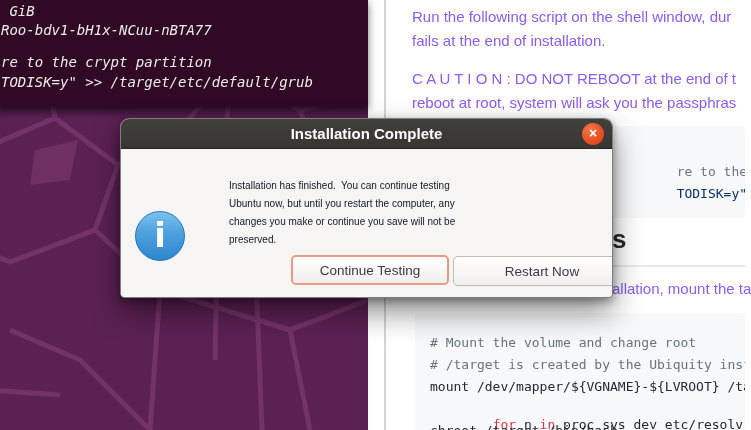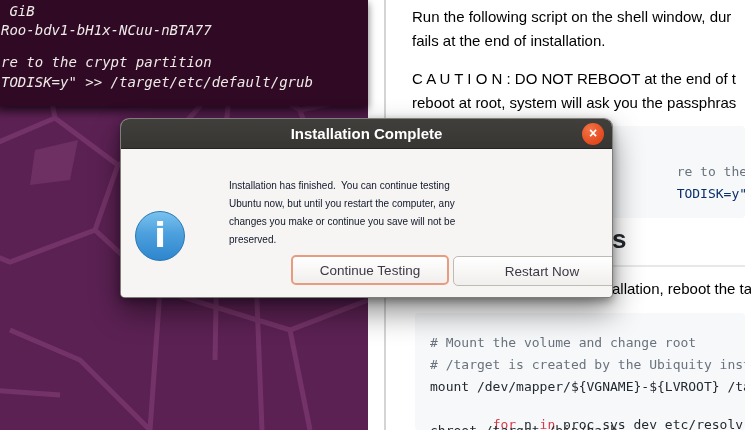--- a/index.html
+++ b/index.html
@@ -14,21 +14,21 @@
 
   
   #terminal{position:absolute;left:0;top:0;width:368px;height:106px;background:#300a24;
     box-shadow:0 3px 8px rgba(0,0,0,.55);z-index:2;}
   .tline{position:absolute;left:1px;white-space:pre;color:#edeae7;
     font-family:"DejaVu Sans Mono",monospace;font-size:14px;line-height:18px;font-style:italic;}
 
   
   #docpanel{position:absolute;left:368px;top:0;width:383px;height:430px;background:#ffffff;z-index:1;}
   #vline{position:absolute;left:16px;top:0;width:2px;height:430px;background:#d4d4d4;}
-  .dline{position:absolute;white-space:pre;color:#000000;font-size:15px;line-height:20px;}
+  .dline{position:absolute;white-space:pre;color:#8b5cf6;font-size:15px;line-height:20px;}
   .codeblock{position:absolute;background:#f6f8fa;border-radius:4px;overflow:hidden;}
   .cline{position:absolute;white-space:pre;font-family:"DejaVu Sans Mono",monospace;
          font-size:13px;line-height:16px;color:#24292e;}
   .cmt{color:#6a737d;}
   .red{color:#d73a49;}
   .str{color:#0b2f6b;}
   #h2frag{position:absolute;white-space:pre;color:#24292e;font-size:26px;font-weight:bold;}
   #hrule{position:absolute;height:2px;background:#e6e8ea;}
 
   
@@ -105,21 +105,21 @@
         <span class="cmt">re to the crypt pa</span>
       </div>
       <div class="cline" style="left:199px;top:44px">
         <span class="str">TODISK=y" </span>
       </div>
     </div>
 
     <div id="h2frag" style="left:244px;top:224px">s</div>
     <div id="hrule" style="left:44px;top:265px;width:333px"></div>
 
-    <div class="dline" style="left:244px;top:279px">allation, reboot the ta</div>
+    <div class="dline" style="left:244px;top:279px">allation, mount the ta</div>
 
     <div class="codeblock" style="left:47px;top:313px;width:330px;height:117px">
       <div class="cline cmt" style="left:15px;top:22px"># Mount the volume and change root</div>
       <div class="cline cmt" style="left:15px;top:44px"># /target is created by the Ubiquity inst</div>
       <div class="cline" style="left:15px;top:66px">mount /dev/mapper/${VGNAME}-${LVROOT} /ta</div>
       <div class="cline" style="left:15px;top:88px">
         <span class="red">for</span><span> n </span><span class="red">in</span><span> proc sys dev etc/resolv.conf</span>
       </div>
       <div class="cline" style="left:15px;top:110px">chroot /target /bin/bash</div>
     </div>

